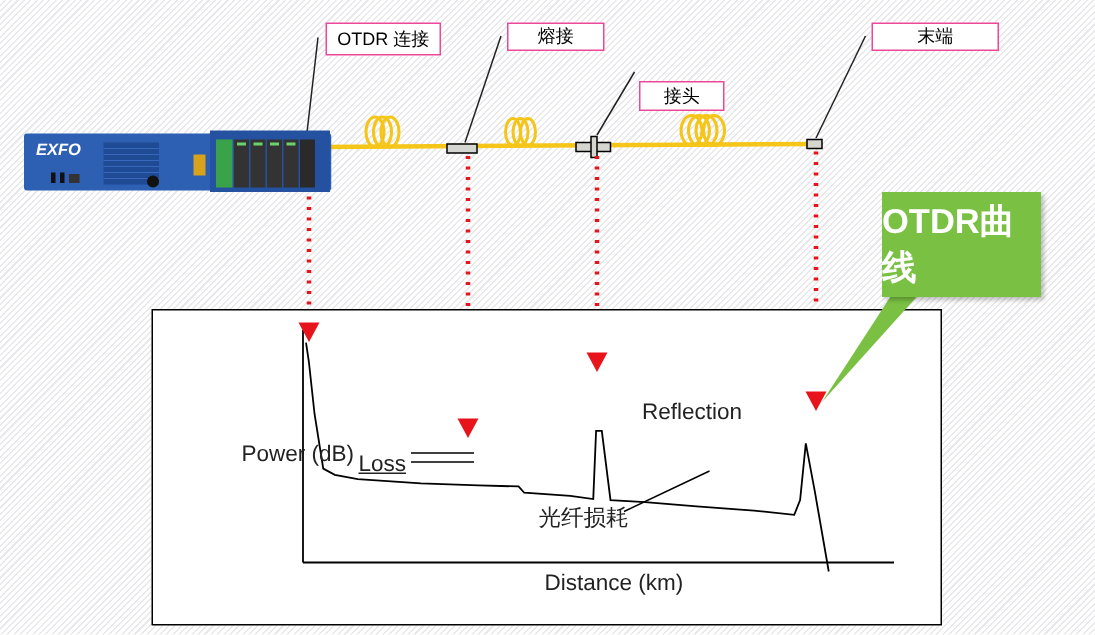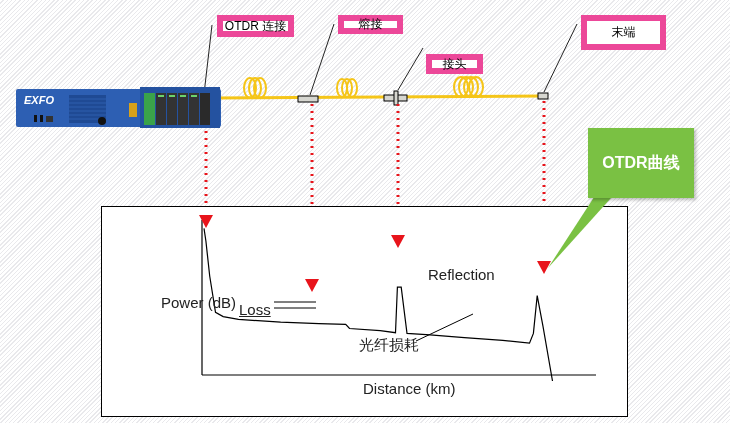--- a/index.html
+++ b/index.html
@@ -4,33 +4,33 @@
 <style>
   html,body{margin:0;padding:0;}
   body{
     width:730px;height:423px;position:relative;overflow:hidden;
     font-family:"Liberation Sans","DejaVu Sans",sans-serif;
     background-color:#ffffff;
     background-image:repeating-linear-gradient(135deg,#ffffff 0px,#ffffff 2px,#e9e9ec 2px,#e9e9ec 3px);
   }
   .abs{position:absolute;}
   .label-box{
-    position:absolute;background:#fff;border:6px solid #ec4899;
+    position:absolute;background:#fff;border:1px solid #ec4899;
     font-size:12px;color:#000;display:flex;align-items:center;justify-content:center;
     box-sizing:border-box;
   }
   #chart-frame{
     position:absolute;left:101px;top:206px;width:527px;height:211px;
     background:#fff;border:1px solid #000;box-sizing:border-box;
   }
   .small-text{position:absolute;font-size:15px;color:#222;white-space:nowrap;}
   #callout-text{
     position:absolute;left:588px;top:128px;width:106px;height:70px;
     display:flex;align-items:center;justify-content:center;
-    color:#fff;font-weight:bold;font-size:16px;
+    color:#fff;font-weight:bold;font-size:23px;
   }
   
   #device{position:absolute;left:16px;top:85px;width:205px;height:45px;font-style:italic;}
 </style>
 </head>
 <body>
 
 <svg class="abs" style="left:0;top:0" width="730" height="423">
 
   <line x1="214" y1="98" x2="543" y2="96" stroke="#f5c518" stroke-width="3"></line>
@@ -104,21 +104,21 @@
         <rect x="164" y="10" width="6" height="2"></rect>
         <rect x="175" y="10" width="6" height="2"></rect>
       </g>
   </svg>
   <span class="abs" style="left:8px;top:9px;color:#fff;font-weight:bold;font-size:11px;">EXFO</span>
 </div>
 
 <div class="label-box" style="left:217px;top:15px;width:77px;height:22px;">OTDR 连接</div>
 <div class="label-box" style="left:338px;top:15px;width:65px;height:19px;text-align:right;">熔接</div>
 <div class="label-box" style="left:426px;top:54px;width:57px;height:20px;">接头</div>
-<div class="label-box" style="left:581px;top:15px;width:85px;height:35px;">末端</div>
+<div class="label-box" style="left:581px;top:15px;width:85px;height:19px;">末端</div>
 
 <div id="chart-frame"></div>
 
 <svg class="abs" id="chart-svg" style="left:0;top:0" width="730" height="423">
   <line x1="202" y1="220" x2="202" y2="375" stroke="#000" stroke-width="1.2"></line>
   <line x1="202" y1="375" x2="596" y2="375" stroke="#000" stroke-width="1.2"></line>
   <polyline id="trace" fill="none" stroke="#000" stroke-width="1.2" points="204.0,228.4 205.9,241.0 209.7,276.0 215.5,312.4 223.2,316.6 238.5,319.4 280.6,322.2 318.9,323.6 345.7,324.3 349.5,328.5 380.2,330.6 395.5,332.7 397.4,287.2 401.2,287.2 407.0,333.4 430.0,334.8 464.4,337.6 502.7,340.4 529.5,343.2 533.4,333.4 537.2,295.6 543.0,326.4 552.5,381.0"></polyline>
 
   <line x1="274" y1="302" x2="316" y2="302" stroke="#000" stroke-width="1"></line>
   <line x1="274" y1="308" x2="316" y2="308" stroke="#000" stroke-width="1"></line>

